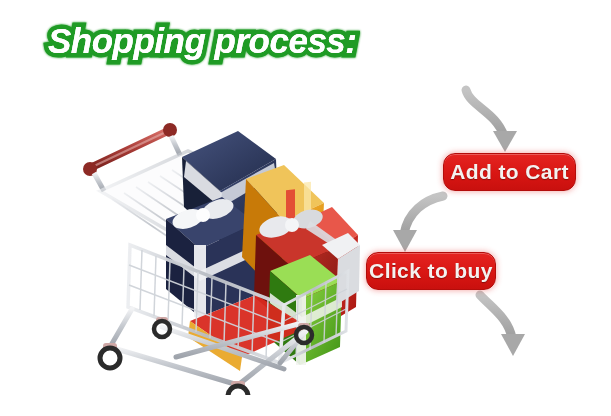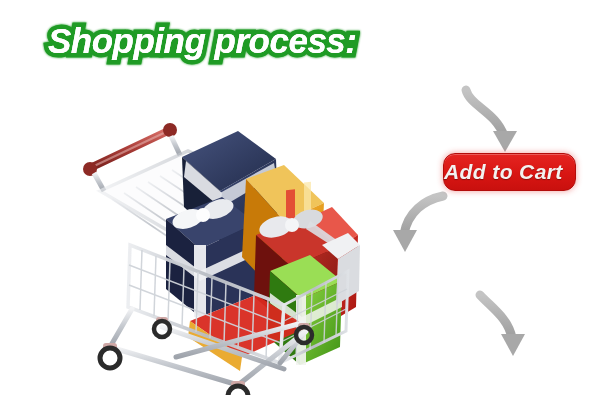--- a/index.html
+++ b/index.html
@@ -54,26 +54,25 @@
   }
   .flow-label{
     position:absolute;
     color:#f4f2f0;
     font-weight:bold;
     white-space:nowrap;
     text-shadow:0 1px 1px rgba(0,0,0,0.35);
   }
   .single-label{
     width:100%;
-    text-align:left;
+    text-align:center;
     top:50%;
     transform:translateY(-50%);
     font-size:21px;
     letter-spacing:0.4px;
-    font-style:italic;
   }
   .stack-top{ font-size:17px; left:12px; top:4px; }
   .stack-bottom{ font-size:19px; right:-8px; bottom:2px; }
 
   
   #box-select   { left:358px; top:44px;  width:118px; height:42px; }
   #box-addcart  { left:443px; top:153px; width:133px; height:38px; }
   #box-clickbuy { left:366px; top:252px; width:130px; height:38px; }
   #box-confirm  { left:450px; top:355px; width:122px; height:44px; }
 
@@ -301,15 +300,18 @@
       <path d="M480 295 C 492 308, 508 318, 512 338" stroke="url(#arrGrad)" stroke-width="9" fill="none" stroke-linecap="round"></path>
       <path d="M501 334 L525 334 L513 356 Z" fill="#a8a8a8"></path>
     </g>
   </svg>
 
 
   <div class="flow-box" id="box-addcart">
     <span class="flow-label single-label">Add to Cart</span>
   </div>
 
+  <div class="flow-box" id="box-clickbuy">
+    <span class="flow-label single-label">Click to buy</span>
+  </div>
 
 
 </div>
 
 </body></html>

